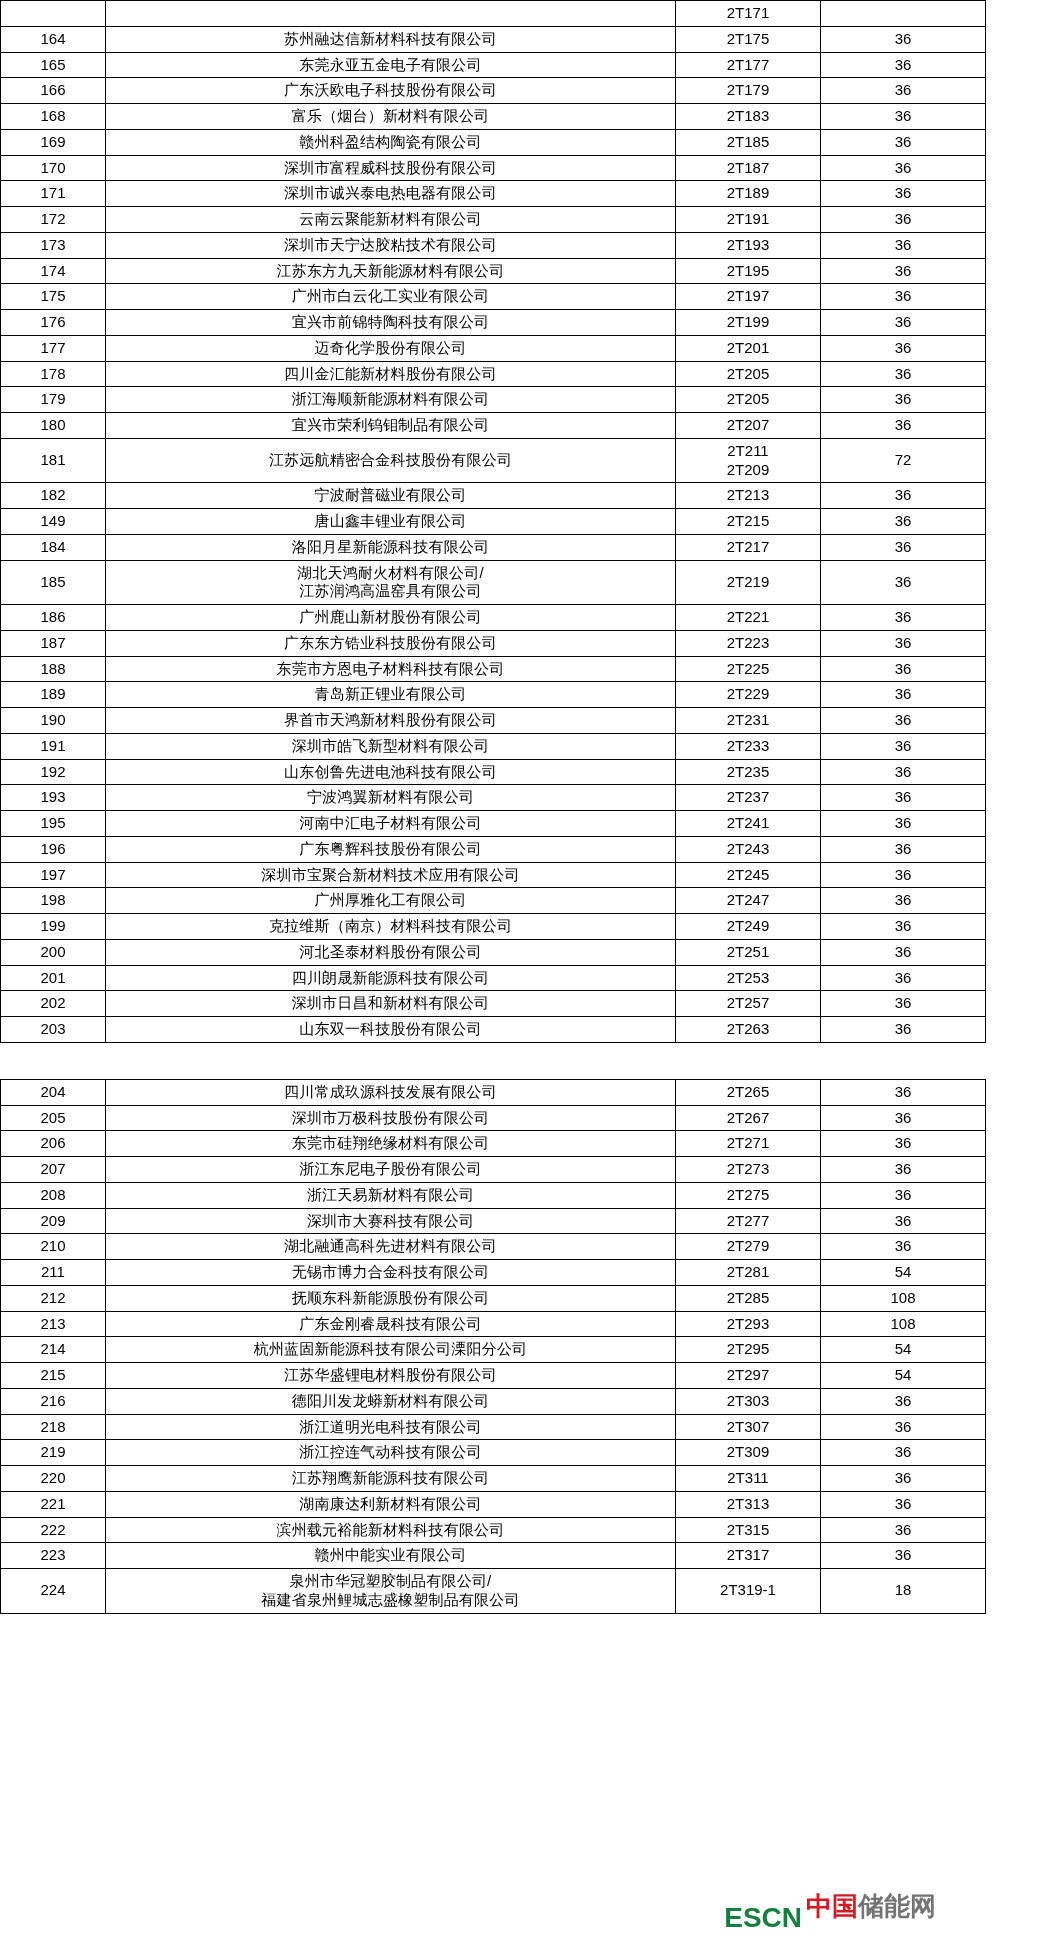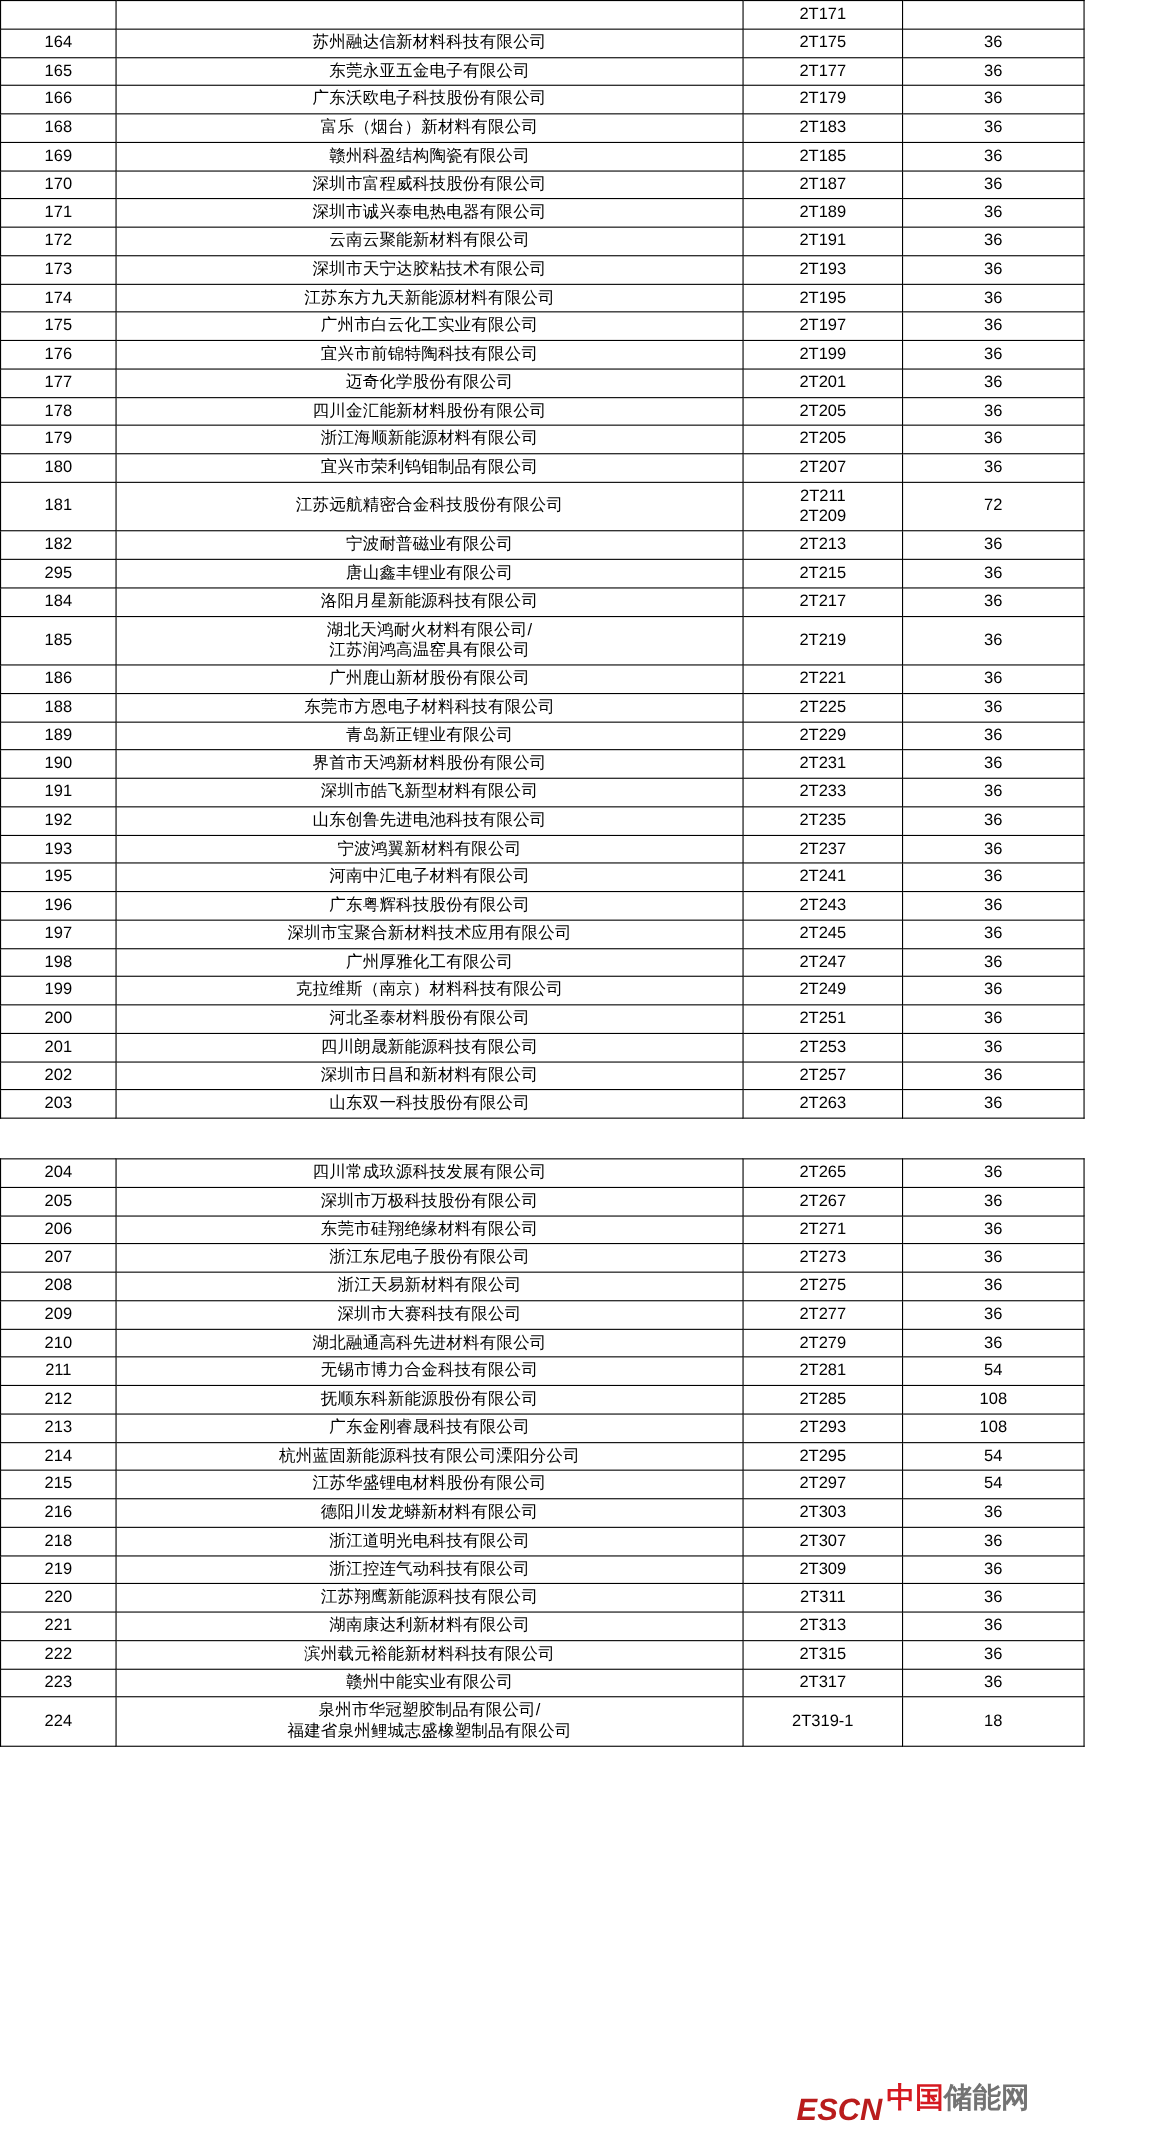--- a/index.html
+++ b/index.html
@@ -51,21 +51,21 @@
     right:36px;
     bottom:16px;
     display:flex;
     align-items:center;
     font-size:26px;
     font-weight:bold;
     letter-spacing:0px;
     line-height:1;
     font-family:"Liberation Sans","DejaVu Sans",sans-serif;
   }
-  .wm-escn{color:#b91c1c;font-style:italic;margin-right:4px;font-size:28px;margin-top:24px;}
+  .wm-escn{color:#15803d;margin-right:4px;font-size:28px;margin-top:24px;}
   .wm-cn{color:#d51920;font-size:26px;}
   .wm-rest{color:#737373;font-size:26px;}
   .spacer-bottom{height:60px;}
 </style>
 </head>
 <body>
 
 <div class="page">
 
   <div class="table-block first-block">
@@ -185,41 +185,47 @@
             <td class="cell-booth multi-line">2T211<br>2T209</td>
             <td class="cell-area multi-line">72</td>
           </tr>
           <tr>
             <td class="cell-no">182</td>
             <td class="cell-name">宁波耐普磁业有限公司</td>
             <td class="cell-booth">2T213</td>
             <td class="cell-area">36</td>
           </tr>
           <tr>
-            <td class="cell-no">295</td>
+            <td class="cell-no">149</td>
             <td class="cell-name">唐山鑫丰锂业有限公司</td>
             <td class="cell-booth">2T215</td>
             <td class="cell-area">36</td>
           </tr>
           <tr>
             <td class="cell-no">184</td>
             <td class="cell-name">洛阳月星新能源科技有限公司</td>
             <td class="cell-booth">2T217</td>
             <td class="cell-area">36</td>
           </tr>
           <tr>
             <td class="cell-no multi-line">185</td>
             <td class="cell-name multi-line">湖北天鸿耐火材料有限公司/<br>江苏润鸿高温窑具有限公司</td>
             <td class="cell-booth multi-line">2T219</td>
             <td class="cell-area multi-line">36</td>
           </tr>
           <tr>
             <td class="cell-no">186</td>
             <td class="cell-name">广州鹿山新材股份有限公司</td>
             <td class="cell-booth">2T221</td>
+            <td class="cell-area">36</td>
+          </tr>
+          <tr>
+            <td class="cell-no">187</td>
+            <td class="cell-name">广东东方锆业科技股份有限公司</td>
+            <td class="cell-booth">2T223</td>
             <td class="cell-area">36</td>
           </tr>
           <tr>
             <td class="cell-no">188</td>
             <td class="cell-name">东莞市方恩电子材料科技有限公司</td>
             <td class="cell-booth">2T225</td>
             <td class="cell-area">36</td>
           </tr>
           <tr>
             <td class="cell-no">189</td>

